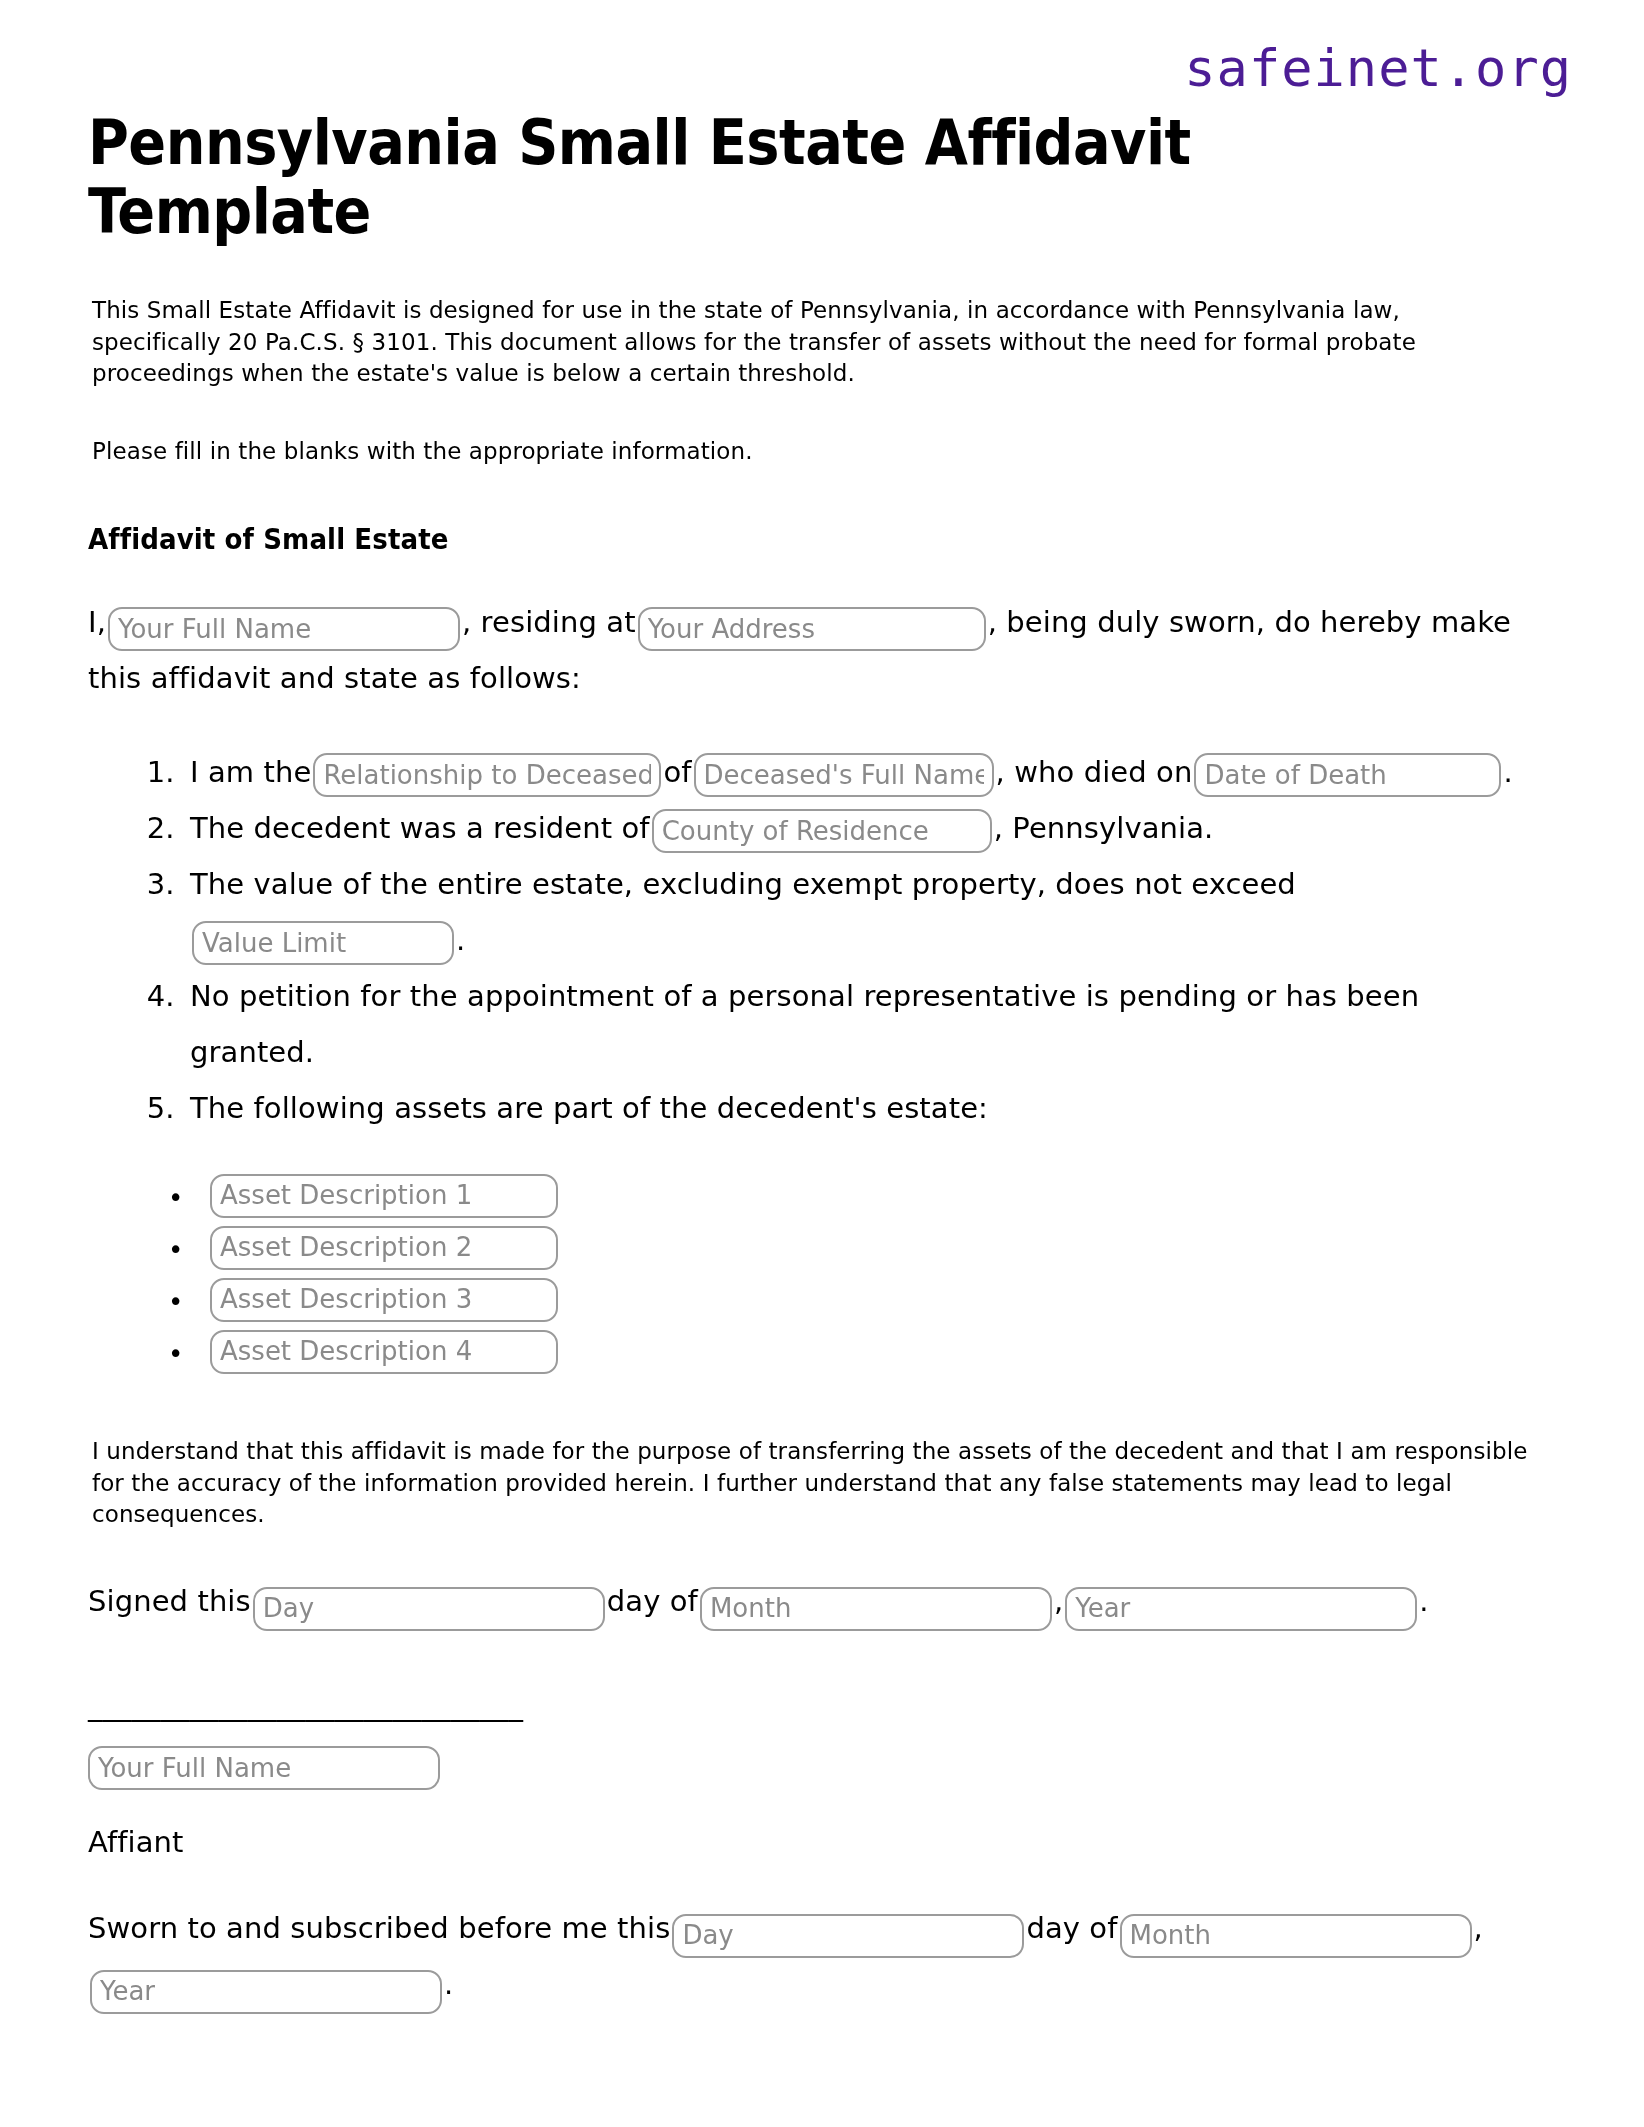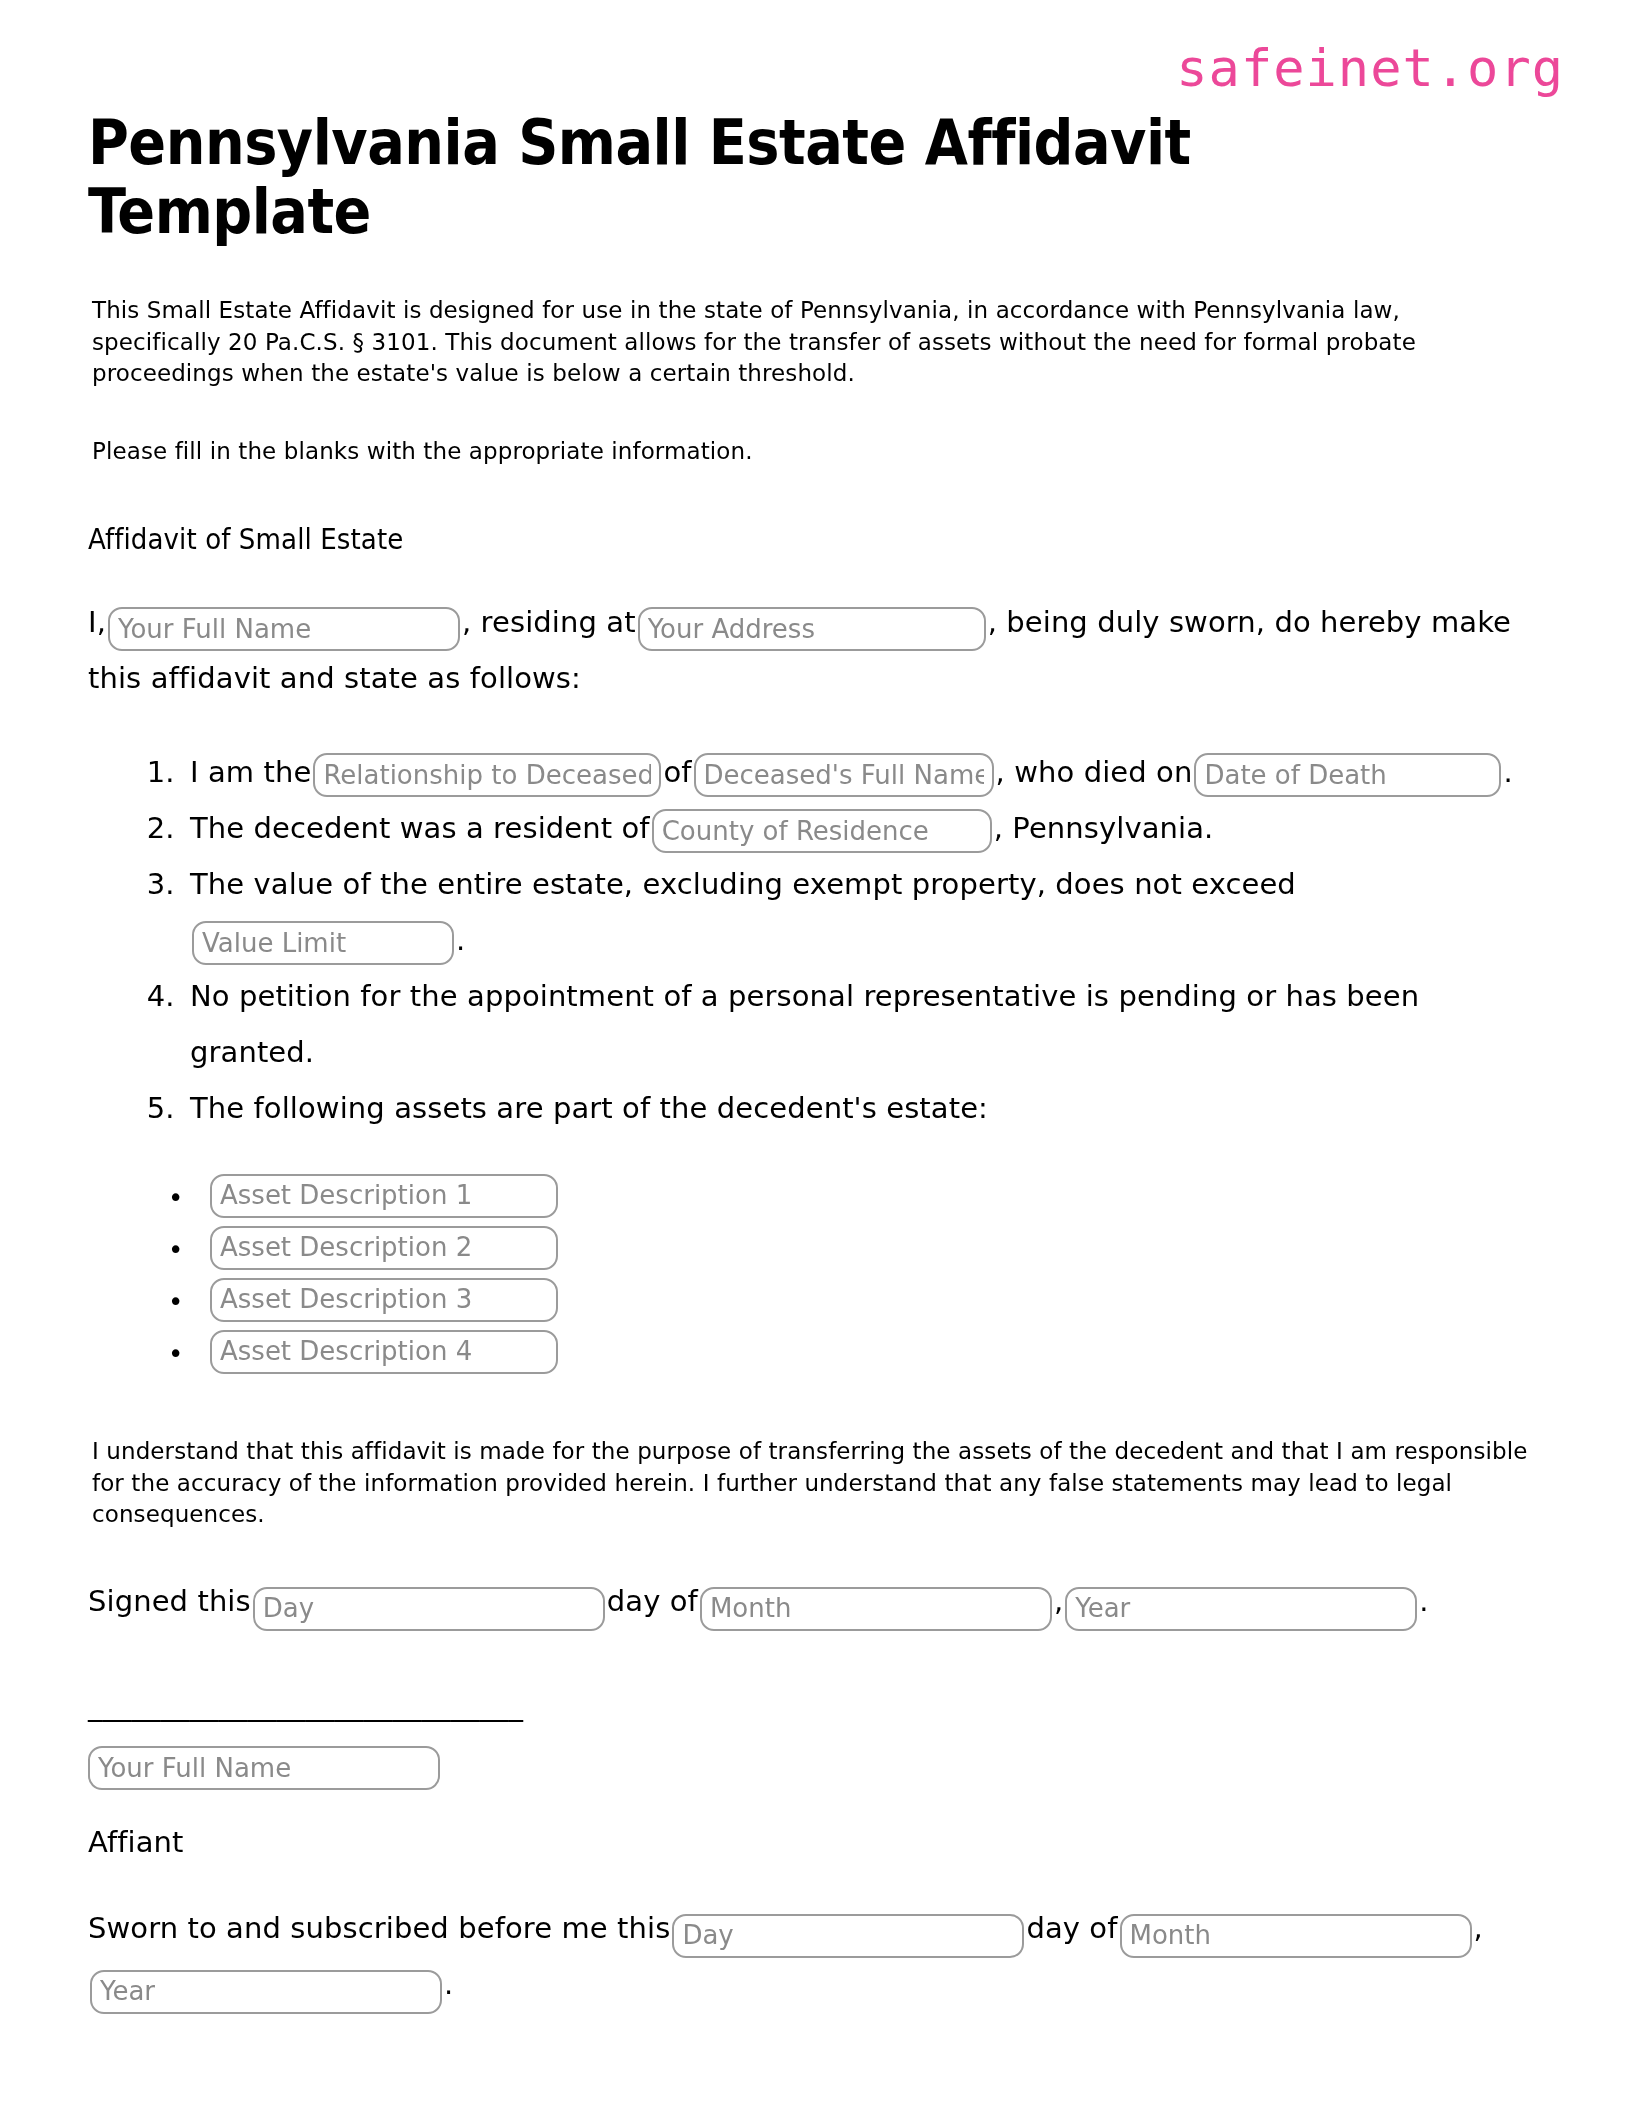--- a/index.html
+++ b/index.html
@@ -20,25 +20,25 @@
     width: 1644px;
     min-height: 2127px;
     box-sizing: border-box;
     padding: 0 88px;
   }
 
   
   .watermark {
     position: absolute;
     top: 42px;
-    right: 80px;
+    right: 72px;
     font-family: "DejaVu Sans Mono", monospace;
     font-size: 52px;
     letter-spacing: 1px;
-    color: #ec4899;
+    color: #4c1d95;
     line-height: 1;
     white-space: nowrap;
   }
 
   
   h1.doc-title {
     margin: 0;
     padding-top: 108px;
     font-family: "DejaVu Sans Condensed", "Liberation Sans Narrow", "DejaVu Sans", sans-serif;
     font-size: 62px;
@@ -58,21 +58,21 @@
   }
   .gap-intro { height: 44px; }
   .gap-sm    { height: 38px; }
   .gap-md    { height: 50px; }
   .gap-lg    { height: 62px; }
 
   h2.section-head {
     margin: 0;
     font-family: "DejaVu Sans Condensed", "Liberation Sans Narrow", "DejaVu Sans", sans-serif;
     font-size: 29px;
-    font-weight: 400;
+    font-weight: 700;
     letter-spacing: 0.1px;
   }
 
   
   .field {
     display: inline-block;
     vertical-align: baseline;
     box-sizing: border-box;
     border: 2px solid #9b9b9b;
     border-radius: 14px;

